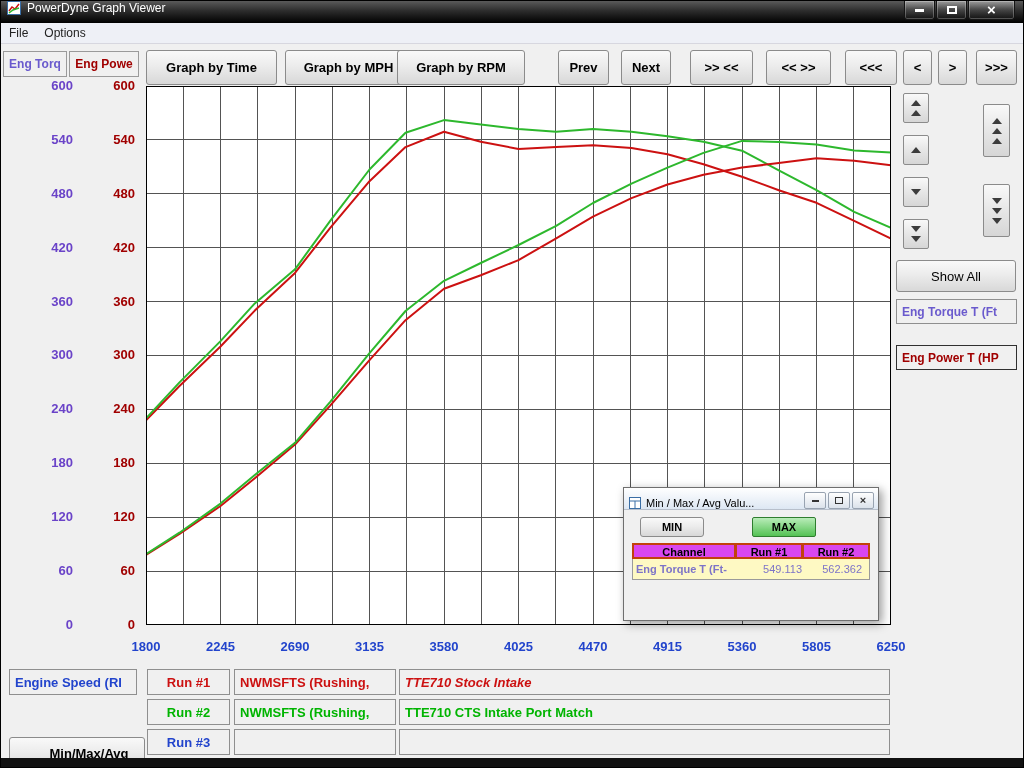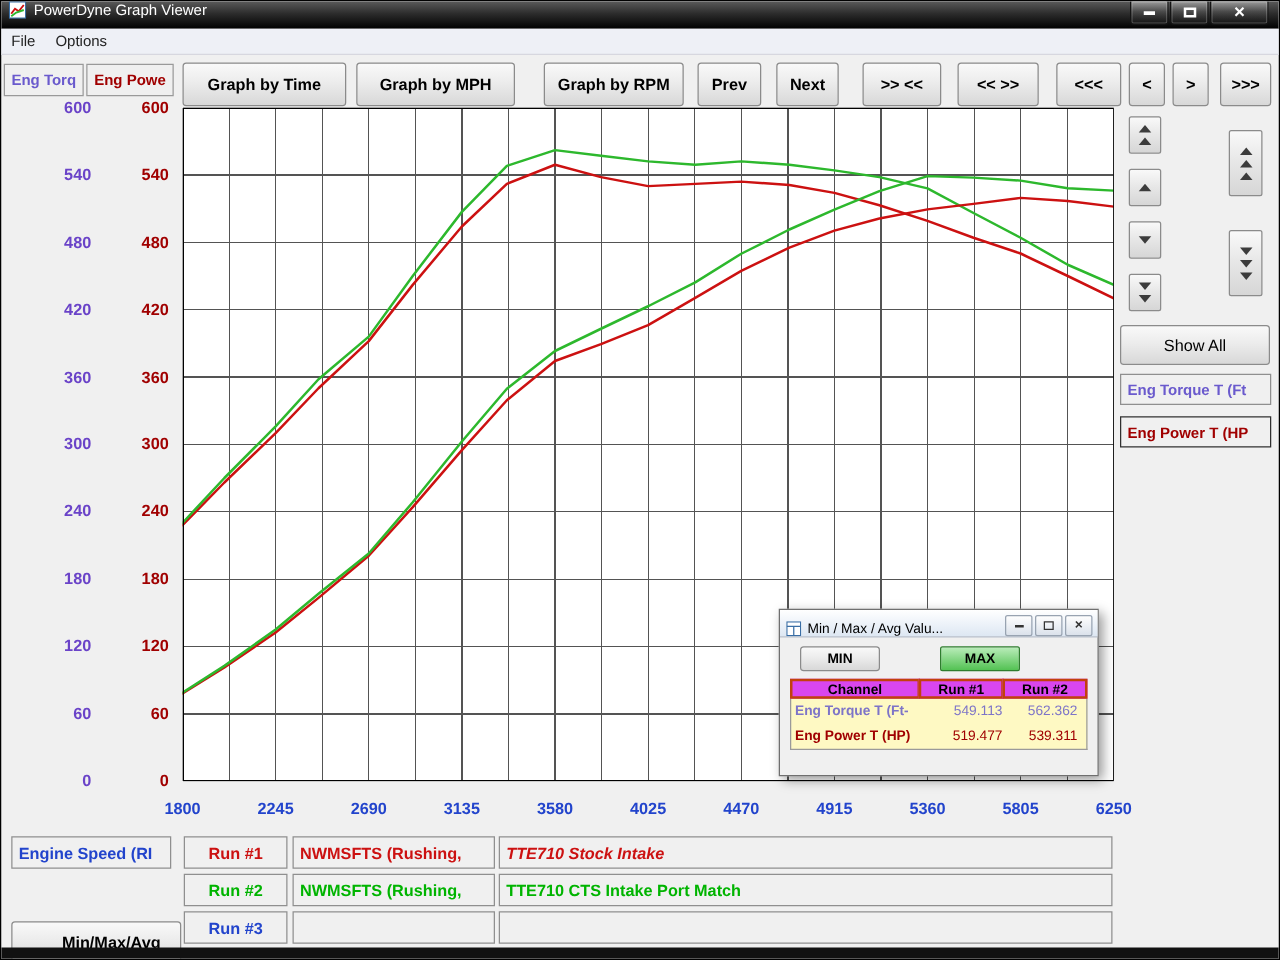--- a/index.html
+++ b/index.html
@@ -136,21 +136,21 @@
   <div class="menubar">
     <span>File</span>
     <span>Options</span>
   </div>
 
   <div class="tab c-purple" style="left:2px;width:64px;">Eng Torq</div>
   <div class="tab c-maroon" style="left:68px;width:70px;">Eng Powe</div>
 
   <div class="btn" style="left:145px;top:49px;width:131px;height:35px;">Graph by Time</div>
   <div class="btn" style="left:284px;top:49px;width:127px;height:35px;">Graph by MPH</div>
-  <div class="btn" style="left:434px;top:49px;width:112px;height:35px;">Graph by RPM</div>
+  <div class="btn" style="left:396px;top:49px;width:128px;height:35px;">Graph by RPM</div>
   <div class="btn" style="left:557px;top:49px;width:51px;height:35px;">Prev</div>
   <div class="btn" style="left:620px;top:49px;width:50px;height:35px;">Next</div>
   <div class="btn" style="left:689px;top:49px;width:63px;height:35px;">&gt;&gt; &lt;&lt;</div>
   <div class="btn" style="left:765px;top:49px;width:65px;height:35px;">&lt;&lt; &gt;&gt;</div>
   <div class="btn" style="left:844px;top:49px;width:52px;height:35px;">&lt;&lt;&lt;</div>
   <div class="btn" style="left:902px;top:49px;width:29px;height:35px;">&lt;</div>
   <div class="btn" style="left:937px;top:49px;width:29px;height:35px;">&gt;</div>
   <div class="btn" style="left:975px;top:49px;width:41px;height:35px;">&gt;&gt;&gt;</div>
 
   <div class="ycol" id="y-torque">
@@ -257,21 +257,21 @@
   </div>
   <div class="sqbtn" style="left:982px;top:183px;width:27px;height:53px;">
     <div class="tri-down"></div>
       <div class="tri-down"></div>
       <div class="tri-down"></div>
   </div>
 
   <div class="btn" style="left:895px;top:259px;width:120px;height:32px;font-weight:normal;">Show All</div>
 
   <div class="legend-box c-purple" style="top:298px;">Eng Torque T (Ft</div>
-  <div class="legend-box sel c-maroon" style="top:332px;">Eng Power T (HP</div>
+  <div class="legend-box sel c-maroon" style="top:344px;">Eng Power T (HP</div>
 
   <div class="mmwin">
     <div class="mmtitle">
       <svg class="ticon" viewBox="0 0 12 12">
         <rect x="0.5" y="0.5" width="11" height="11" fill="#fff" stroke="#3a6ea5"></rect>
         <line x1="0.5" y1="4" x2="11.5" y2="4" stroke="#3a6ea5"></line>
         <line x1="6" y1="4" x2="6" y2="11.5" stroke="#3a6ea5"></line>
       </svg>
       <span class="ttext">Min / Max / Avg Valu...</span>
       <div class="mmbtns">
@@ -293,25 +293,20 @@
         <div class="h1">Channel</div>
         <div class="h2">Run #1</div>
         <div class="h3">Run #2</div>
       </div>
       <div class="mmbody">
         <div class="mmrow c-purple-muted">
           <span class="ch">Eng Torque T (Ft-</span>
           <span class="v1">549.113</span>
           <span class="v2">562.362</span>
         </div>
-        <div class="mmrow c-maroon">
-          <span class="ch">Eng Power T (HP)</span>
-          <span class="v1">519.477</span>
-          <span class="v2">539.311</span>
-        </div>
       </div>
     </div>
   </div>
 
   <div class="bbox pad c-blue" style="left:8px;top:668px;width:128px;height:26px;">Engine Speed (RI</div>
   <div class="btn" style="left:8px;top:736px;width:136px;height:33px;padding-left:24px;">Min/Max/Avg</div>
 
   <div class="bbox center c-red" style="left:146px;top:668px;width:83px;height:26px;">Run #1</div>
   <div class="bbox pad c-red" style="left:233px;top:668px;width:162px;height:26px;">NWMSFTS (Rushing,</div>
   <div class="bbox pad c-red" style="left:398px;top:668px;width:491px;height:26px;font-style:italic;">TTE710 Stock Intake</div>

